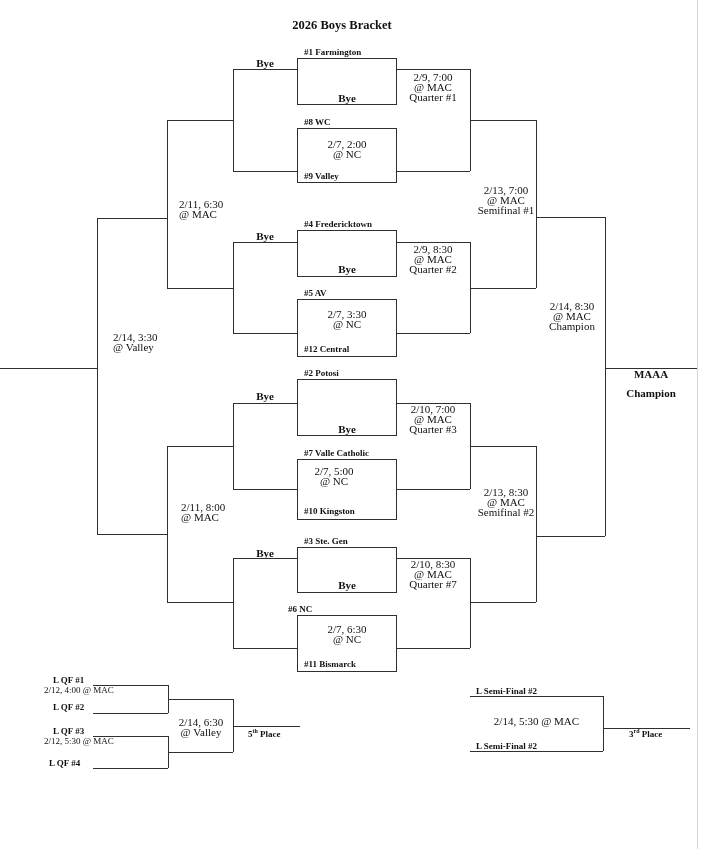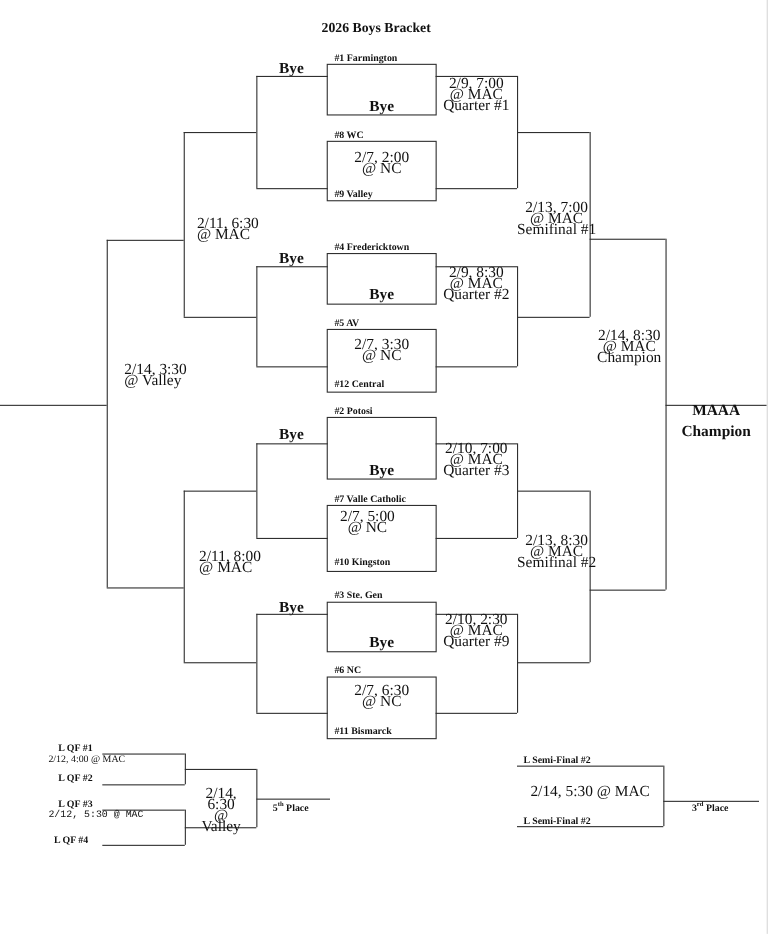--- a/index.html
+++ b/index.html
@@ -2,21 +2,21 @@
 <html><head>
 <meta charset="utf-8">
 <style>
   html,body{margin:0;padding:0;background:#fff;}
   .bracket{position:relative;width:702px;height:849px;background:#ffffff;overflow:hidden;
            font-family:"Liberation Serif",serif;color:#111;}
   .hl{position:absolute;height:0;border-top:1.5px solid #2f2f2f;}
   .vl{position:absolute;width:0;border-left:1.5px solid #2f2f2f;}
   .box{position:absolute;left:297px;width:100px;border:1.8px solid #2f2f2f;box-sizing:border-box;background:transparent;}
   .t{position:absolute;font-size:9px;line-height:10px;white-space:nowrap;}
-  .blk{position:absolute;font-size:14px;line-height:10px;}
+  .blk{position:absolute;font-size:11px;line-height:10px;}
   .b{font-weight:bold;}
   .c{text-align:center;}
   .title{position:absolute;font-size:12.5px;font-weight:bold;}
   .edge{position:absolute;width:0;border-left:1.5px solid #d8d8d8;}
   sup{font-size:6px;line-height:0;}
 </style>
 </head>
 <body>
 
 <div class="bracket">
@@ -32,21 +32,21 @@
   <div class="box" style="top:547px;height:46px;"></div>
   <div class="box" style="top:615px;height:57px;"></div>
 
   <div class="t b" style="left:304px;top:47px;">#1 Farmington</div>
   <div class="t b" style="left:304px;top:117px;">#8 WC</div>
   <div class="t b" style="left:304px;top:219px;">#4 Fredericktown</div>
   <div class="t b" style="left:304px;top:288px;">#5 AV</div>
   <div class="t b" style="left:304px;top:368px;">#2 Potosi</div>
   <div class="t b" style="left:304px;top:448px;">#7 Valle Catholic</div>
   <div class="t b" style="left:304px;top:536px;">#3 Ste. Gen</div>
-  <div class="t b" style="left:304px;top:604px;">#6 NC</div>
+  <div class="t b" style="left:288px;top:604px;">#6 NC</div>
 
   <div class="blk b c" style="left:297px;top:93px;width:100px;">Bye</div>
   <div class="t b" style="left:304px;top:171px;">#9 Valley</div>
   <div class="blk b c" style="left:297px;top:264px;width:100px;">Bye</div>
   <div class="t b" style="left:304px;top:344px;">#12 Central</div>
   <div class="blk b c" style="left:297px;top:424px;width:100px;">Bye</div>
   <div class="t b" style="left:304px;top:506px;">#10 Kingston</div>
   <div class="blk b c" style="left:297px;top:580px;width:100px;">Bye</div>
   <div class="t b" style="left:304px;top:659px;">#11 Bismarck</div>
 
@@ -140,23 +140,23 @@
     <div>2/9, 8:30</div>
     <div>@ MAC</div>
     <div>Quarter #2</div>
   </div>
   <div class="blk c" style="left:398px;top:404px;width:70px;">
     <div>2/10, 7:00</div>
     <div>@ MAC</div>
     <div>Quarter #3</div>
   </div>
   <div class="blk c" style="left:398px;top:559px;width:70px;">
-    <div>2/10, 2:30</div>
-    <div>@ MAC</div>
-    <div>Quarter #9</div>
+    <div>2/10, 8:30</div>
+    <div>@ MAC</div>
+    <div>Quarter #7</div>
   </div>
 
   <div class="blk c" style="left:470px;top:185px;width:72px;">
     <div>2/13, 7:00</div>
     <div>@ MAC</div>
     <div>Semifinal #1</div>
   </div>
   <div class="blk c" style="left:470px;top:487px;width:72px;">
     <div>2/13, 8:30</div>
     <div>@ MAC</div>
@@ -180,21 +180,21 @@
   <div class="vl" style="left:168px;top:736px;height:32px;"></div>
   <div class="hl" style="left:168px;top:699px;width:65px;"></div>
   <div class="hl" style="left:168px;top:752px;width:65px;"></div>
   <div class="vl" style="left:233px;top:699px;height:53px;"></div>
   <div class="hl" style="left:233px;top:726px;width:67px;"></div>
 
   <div class="t b" style="left:53px;top:675px;">L QF #1</div>
   <div class="t" style="left:44px;top:685px;">2/12, 4:00 @ MAC</div>
   <div class="t b" style="left:53px;top:702px;">L QF #2</div>
   <div class="t b" style="left:53px;top:726px;">L QF #3</div>
-  <div class="t" style="left:44px;top:736px;font-family:Liberation Mono, monospace;">2/12, 5:30 @ MAC</div>
+  <div class="t" style="left:44px;top:736px;">2/12, 5:30 @ MAC</div>
   <div class="t b" style="left:49px;top:758px;">L QF #4</div>
   <div class="blk c" style="left:176px;top:717px;width:50px;">
     <div>2/14, 6:30</div>
     <div>@ Valley</div>
   </div>
   <div class="t b" style="left:248px;top:729px;"><span>5</span><sup>th</sup><span> Place</span></div>
 
   <div class="hl" style="left:470px;top:696px;width:133px;"></div>
   <div class="hl" style="left:470px;top:751px;width:133px;"></div>
   <div class="vl" style="left:603px;top:696px;height:55px;"></div>

